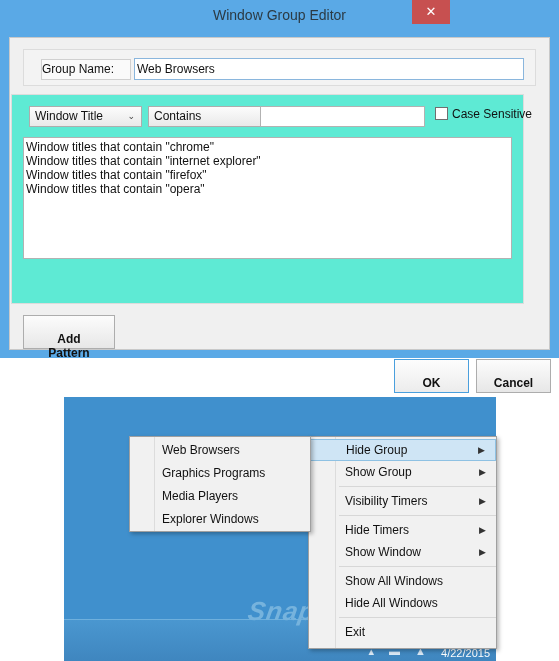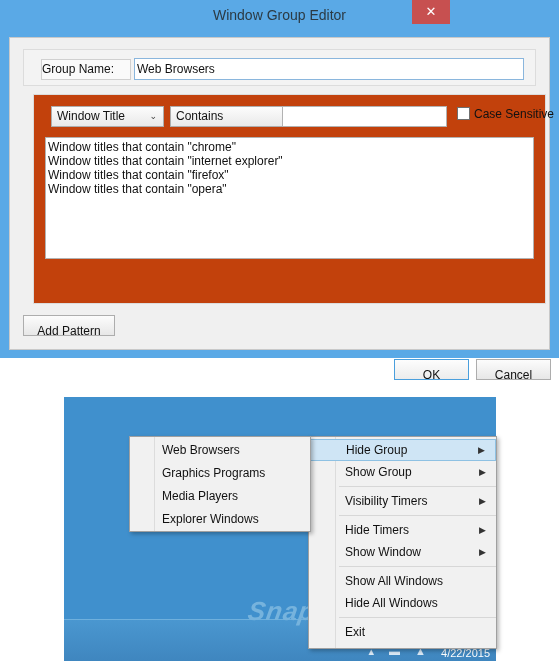--- a/index.html
+++ b/index.html
@@ -119,23 +119,23 @@
     color: #111;
     padding: 0 2px;
     font-family: "Liberation Sans", sans-serif;
     outline: none;
   }
   #group-name-input::selection { background:#3399ff; color:#fff; }
 
   
   #pattern-box {
     position: absolute;
-    left: 23px; top: 56px;
+    left: 1px; top: 56px;
     width: 513px; height: 210px;
-    background: #c2410c;
+    background: #5eead4;
     border: 1px solid #dcdcdc;
     box-sizing: border-box;
   }
   .combo {
     position: absolute;
     top: 11px;
     height: 21px;
     box-sizing: border-box;
     border: 1px solid #adadad;
     background: linear-gradient(#fcfcfc, #e9e9e9);
@@ -206,21 +206,22 @@
   .btn {
     position: absolute;
     box-sizing: border-box;
     border: 1px solid #adadad;
     background: linear-gradient(#fcfcfc, #e7e7e7);
     font-size: 12px;
     color: #111;
     text-align: center;
     cursor: pointer;
     font-family: "Liberation Sans", sans-serif;
-    padding: 8px;
+    padding: 16px;
+    font-weight: bold;
   }
   .btn.disabled {
     color: #a6a6a6;
     border-color: #d2d2d2;
     background: linear-gradient(#f7f7f7, #efefef);
     cursor: default;
   }
   #add-pattern-button {
     left: 13px; top: 277px;
     width: 92px; height: 21px;

